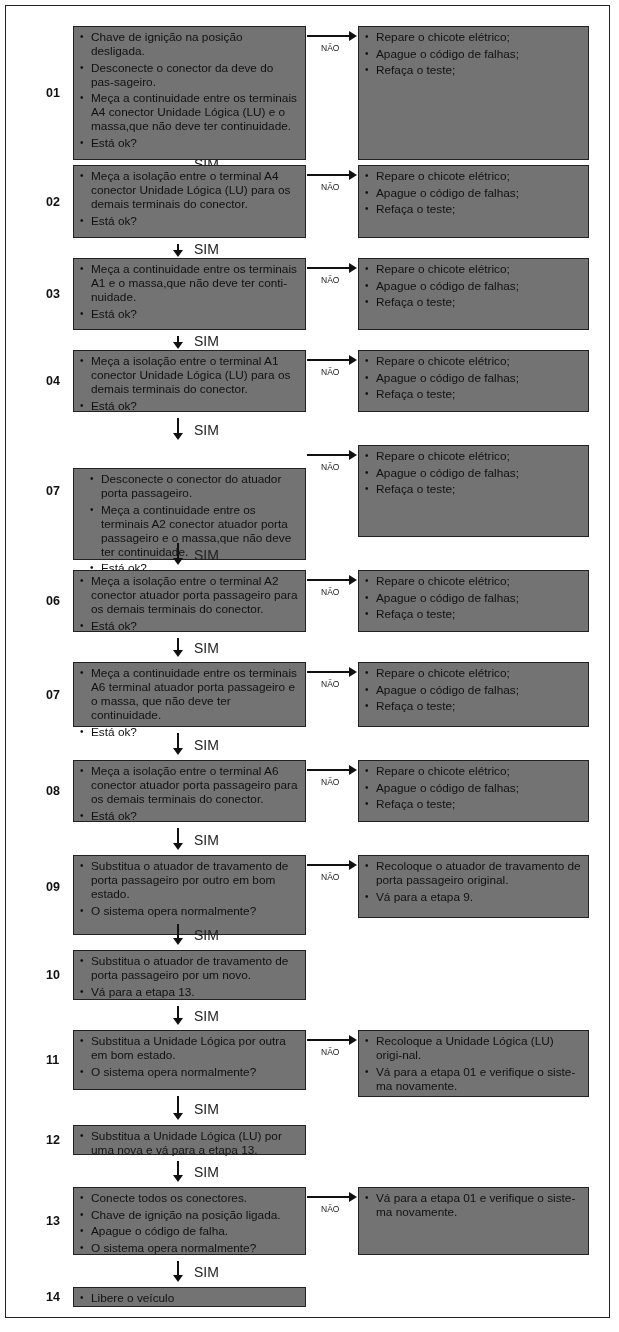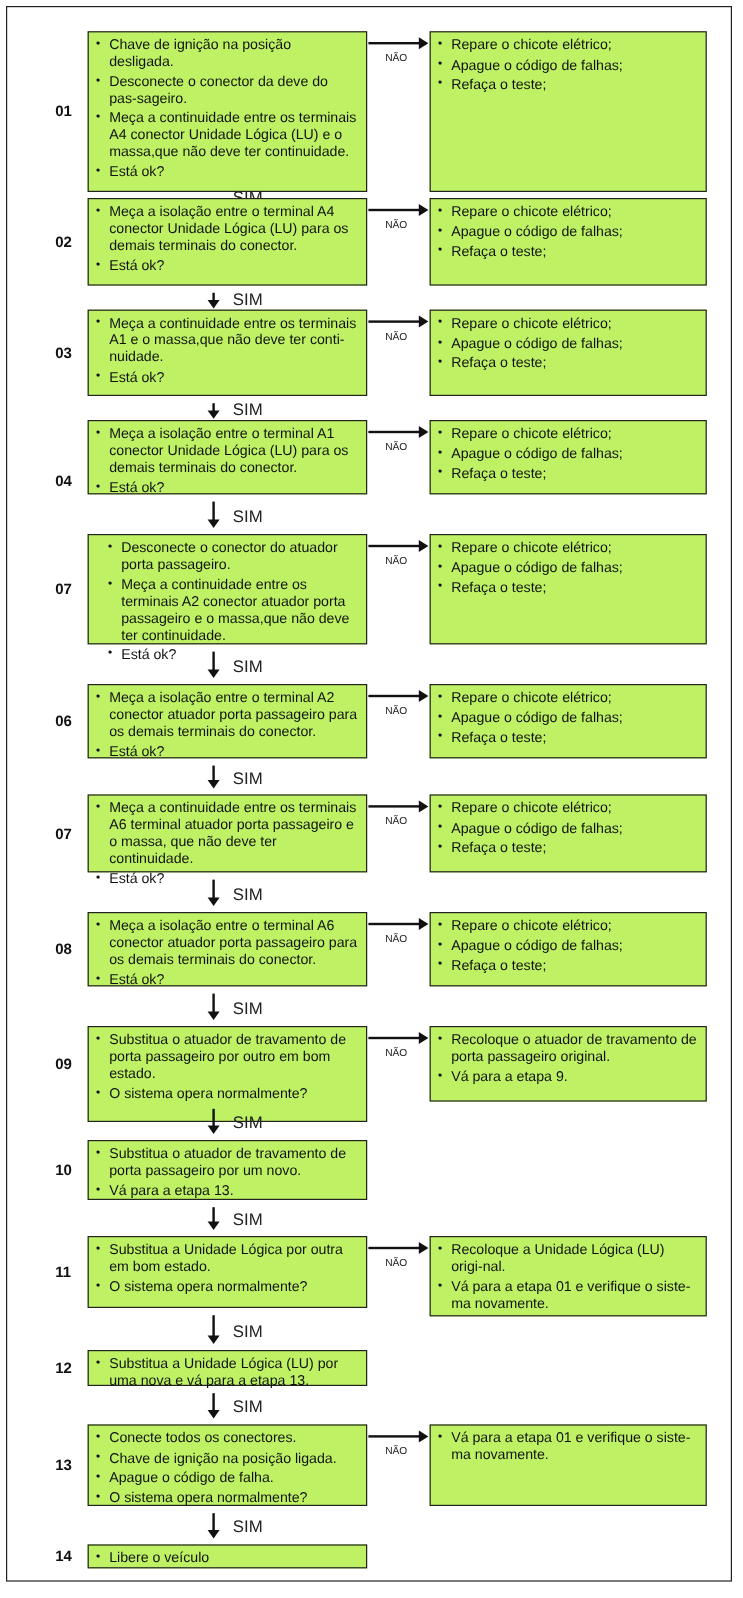--- a/index.html
+++ b/index.html
@@ -3,21 +3,21 @@
 <meta charset="utf-8">
 <style>
   html, body { margin: 0; padding: 0; background: #ffffff; }
   body { width: 619px; height: 1332px; position: relative; overflow: hidden;
          font-family: "Liberation Sans", sans-serif; color: #111; }
   #frame { position: absolute; left: 5px; top: 5px; width: 605px; height: 1313px;
            border: 1.5px solid #222; box-sizing: border-box; }
   .step-num { position: absolute; left: 46px; font-weight: bold; font-size: 12.5px;
               transform: translateY(-50%); }
   .box { position: absolute; border: 1.5px solid #222; box-sizing: border-box;
-         padding: 3px 6px 2px 6px; font-size: 11.8px; line-height: 14px; background: #bef264; }
+         padding: 3px 6px 2px 6px; font-size: 11.8px; line-height: 14px; background: #737373; }
   .box.left { left: 73px; width: 233px; }
   .box.right { left: 358px; width: 231px; }
   .item { position: relative; padding-left: 11px; margin-bottom: 2.5px; }
   .item::before { content: "•"; position: absolute; left: 0; top: 0; font-size: 10px; }
   .harrow { position: absolute; left: 307px; width: 48px; height: 2px; background: #111; }
   .harrow::after { content: ""; position: absolute; right: -2px; top: -4px;
                    border-left: 8px solid #111; border-top: 5px solid transparent; border-bottom: 5px solid transparent; }
   .nao { position: absolute; left: 321px; font-size: 8.5px; color: #222; }
   .varrow { position: absolute; left: 177px; width: 2px; height: 14px; background: #111; }
   .varrow::after { content: ""; position: absolute; left: -4px; bottom: -5px;
@@ -66,36 +66,36 @@
     </div>
     <div class="box right" style="top: 258px; height: 72px;">
       <div class="item">Repare o chicote elétrico;</div>
       <div class="item">Apague o código de falhas;</div>
       <div class="item">Refaça o teste;</div>
     </div>
     <div class="harrow" style="top: 267px;"></div>
     <div class="nao" style="top: 275px;">NÃO</div>
     <div class="varrow" style="top: 336px; height: 8px;"></div>
     <div class="sim" style="top: 333px;">SIM</div>
-    <div class="step-num" style="top: 401px;">04</div>
+    <div class="step-num" style="top: 381px;">04</div>
     <div class="box left" style="top: 350px; height: 62px;">
       <div class="item">Meça a isolação entre o terminal A1 conector Unidade Lógica (LU) para os demais terminais do conector.</div>
       <div class="item">Está ok?</div>
     </div>
     <div class="box right" style="top: 350px; height: 62px;">
       <div class="item">Repare o chicote elétrico;</div>
       <div class="item">Apague o código de falhas;</div>
       <div class="item">Refaça o teste;</div>
     </div>
     <div class="harrow" style="top: 359px;"></div>
     <div class="nao" style="top: 367px;">NÃO</div>
     <div class="varrow" style="top: 418px; height: 17px;"></div>
     <div class="sim" style="top: 421.5px;">SIM</div>
     <div class="step-num" style="top: 491px;">07</div>
-    <div class="box left" style="top: 445px; height: 92px; padding-left: 16px;">
+    <div class="box left" style="top: 468px; height: 92px; padding-left: 16px;">
       <div class="item">Desconecte o conector do atuador porta passageiro.</div>
       <div class="item">Meça a continuidade entre os terminais A2 conector atuador porta passageiro e o massa,que não deve ter continuidade.</div>
       <div class="item">Está ok?</div>
     </div>
     <div class="box right" style="top: 445px; height: 92px;">
       <div class="item">Repare o chicote elétrico;</div>
       <div class="item">Apague o código de falhas;</div>
       <div class="item">Refaça o teste;</div>
     </div>
     <div class="harrow" style="top: 454px;"></div>

